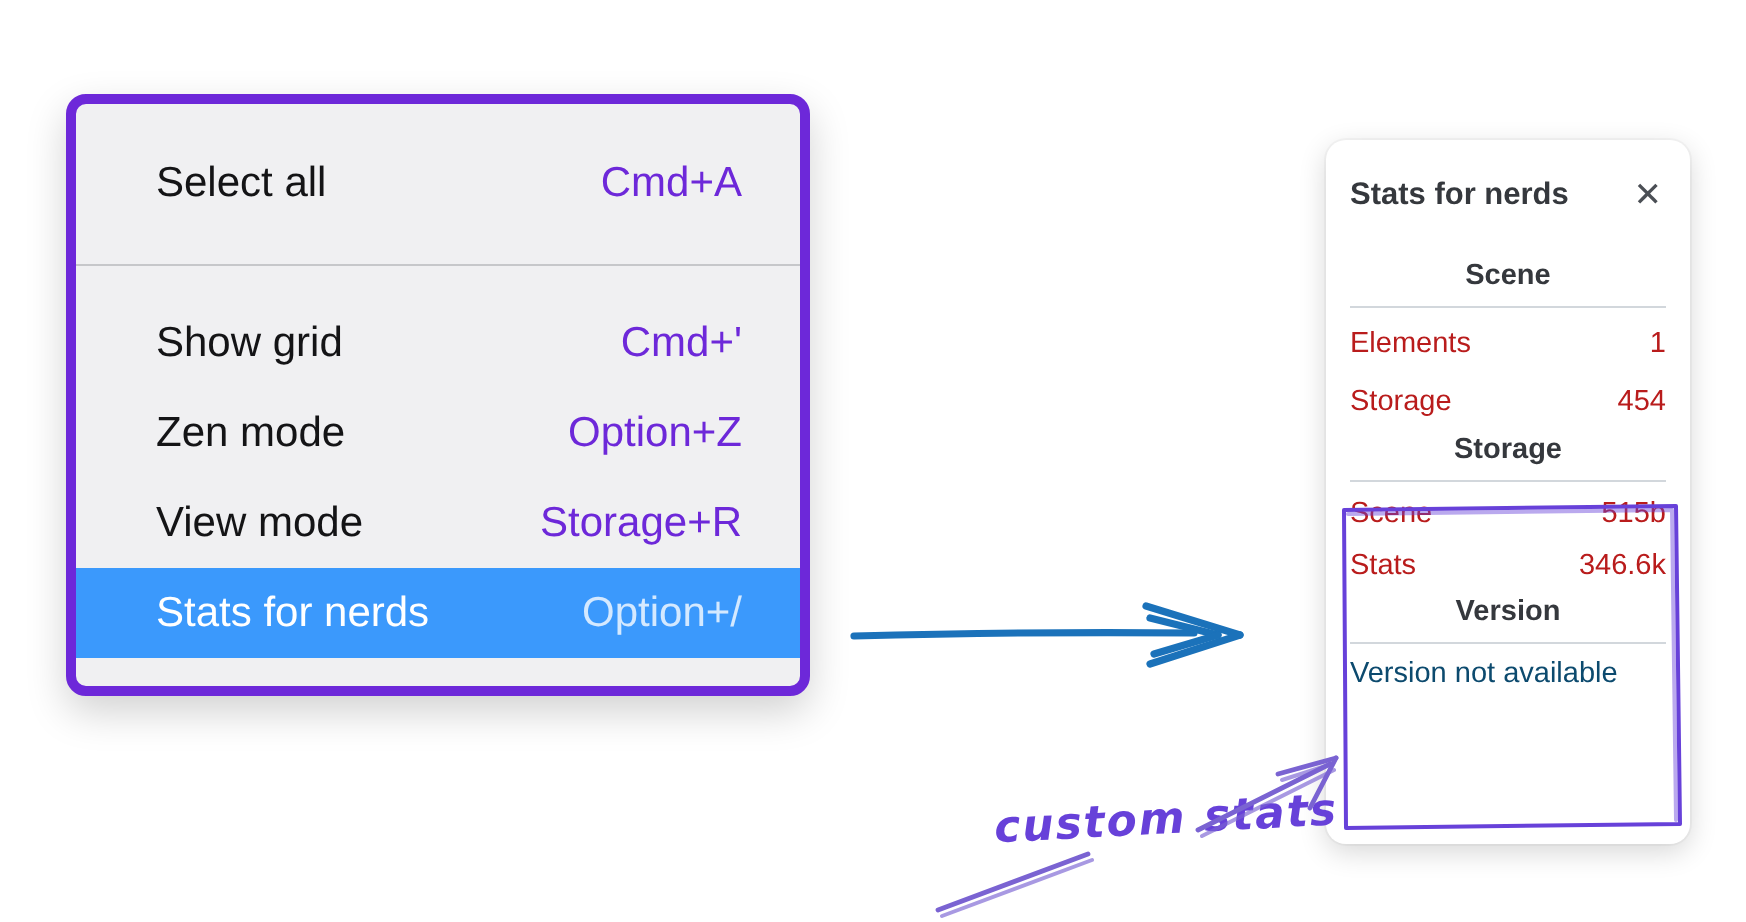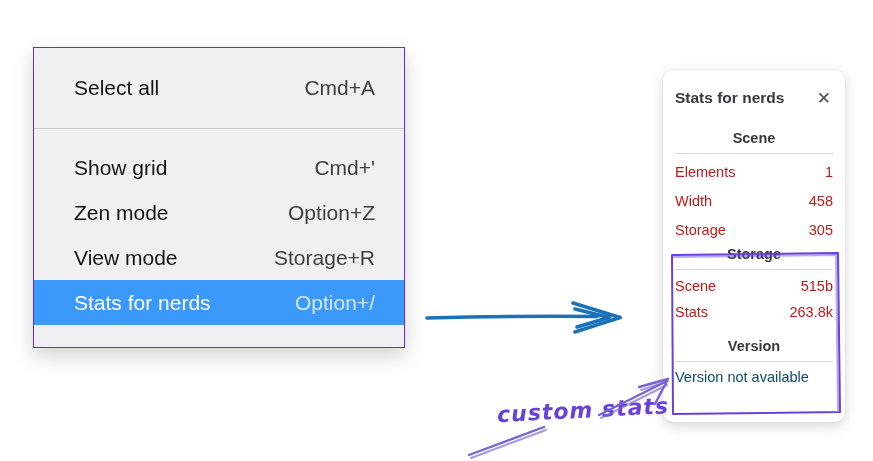--- a/index.html
+++ b/index.html
@@ -4,28 +4,28 @@
 <style>
   html,body{margin:0;padding:0;background:#ffffff;}
   .canvas{
     position:relative;width:873px;height:461px;background:#ffffff;
     font-family:"Liberation Sans", sans-serif;overflow:hidden;
   }
 
   
   .menu{
     position:absolute;left:33px;top:47px;width:372px;height:301px;
-    background:#f0f0f2;border:1px solid #6d28d9;border-radius:0;
+    background:#f0f0f2;border:5px solid #6d28d9;border-radius:10px;
     box-shadow:0 8px 20px rgba(0,0,0,.18);box-sizing:border-box;
   }
   .menu-item{
     display:flex;align-items:center;justify-content:space-between;
     padding:0 29px 0 40px;font-size:21px;color:#141416;height:45px;
   }
-  .menu-item .shortcut{color:#404040;}
+  .menu-item .shortcut{color:#6d28d9;}
   .menu-item.first{height:80px;}
   .menu-divider{height:1px;background:#c6c7ca;width:100%;}
   .menu-group{padding:16px 0 14px 0;}
   .menu-item.selected{background:#3b99fc;color:#ffffff;}
   .menu-item.selected .shortcut{color:rgba(255,255,255,.78);}
 
   
   .blue-arrow{position:absolute;left:424px;top:300px;width:200px;height:34px;}
   .blue-arrow path{stroke:#1b72ba;stroke-width:3.6;fill:none;stroke-linecap:round;}
 
@@ -38,21 +38,21 @@
   }
   .panel-header{display:flex;align-items:center;justify-content:space-between;height:22px;}
   .panel-title{font-weight:bold;font-size:15.5px;color:#35383d;}
   .panel-close{
     border:none;background:none;cursor:pointer;font-size:17px;color:#4b4f55;
     padding:0 2px;line-height:1;font-family:"DejaVu Sans", sans-serif;
   }
   .sec-heading{font-weight:bold;text-align:center;font-size:14.5px;color:#35383d;height:20px;line-height:20px;}
   .sec-heading.scene{margin-top:19px;}
   .sec-heading.storage{}
-  .sec-heading.version{margin-top:11px;}
+  .sec-heading.version{}
   .sec-rule{border:none;border-top:1px solid #d2d7dc;margin:5px 0 3px 0;}
   .stat-row{display:flex;justify-content:space-between;align-items:center;height:29px;font-size:14.5px;color:#b91c1c;}
   .stat-row.tight{height:26px;}
   .stat-note{font-size:14.5px;color:#0c4a6e;height:24px;line-height:24px;}
 
   
   .purple-rect{position:absolute;left:668px;top:250px;width:175px;height:167px;pointer-events:none;}
   .purple-rect path{stroke:#6741d9;stroke-width:2;fill:none;stroke-linejoin:round;stroke-linecap:round;}
   .annotation-text{
     position:absolute;left:497px;top:398px;width:160px;
@@ -111,37 +111,33 @@
       <button class="panel-close">✕</button>
     </div>
 
     <div class="sec-heading scene">Scene</div>
     <hr class="sec-rule">
     <div class="stat-row">
       <span>Elements</span>
       <span>1</span>
     </div>
     <div class="stat-row">
-      <span>Width</span>
-      <span>458</span>
-    </div>
-    <div class="stat-row">
       <span>Storage</span>
-      <span>305</span>
+      <span>454</span>
     </div>
 
     <div class="sec-heading storage">Storage</div>
     <hr class="sec-rule">
     <div class="stat-row tight">
       <span>Scene</span>
       <span>515b</span>
     </div>
     <div class="stat-row tight">
       <span>Stats</span>
-      <span>263.8k</span>
+      <span>346.6k</span>
     </div>
 
     <div class="sec-heading version">Version</div>
     <hr class="sec-rule">
     <div class="stat-note">Version not available</div>
   </div>
 
   <svg class="purple-rect" viewBox="0 0 175 167">
     <path d="M4 5 L170 3 L172 162 L5 164 Z"></path>
     <path d="M6 7 L168 5 L170 160" opacity="0.45"></path>

